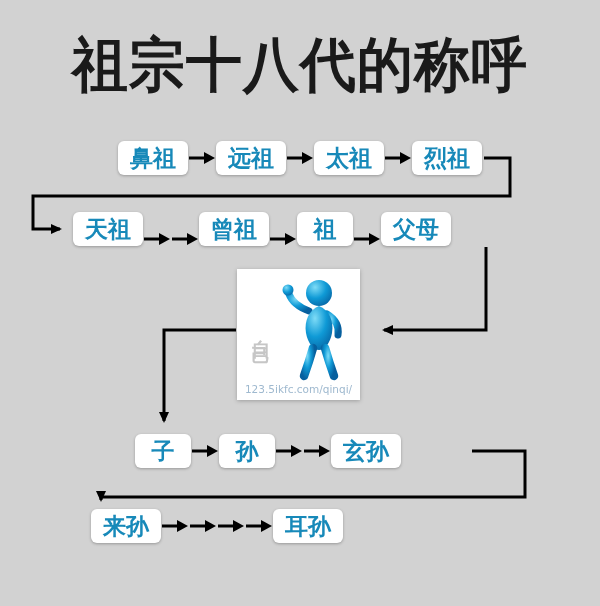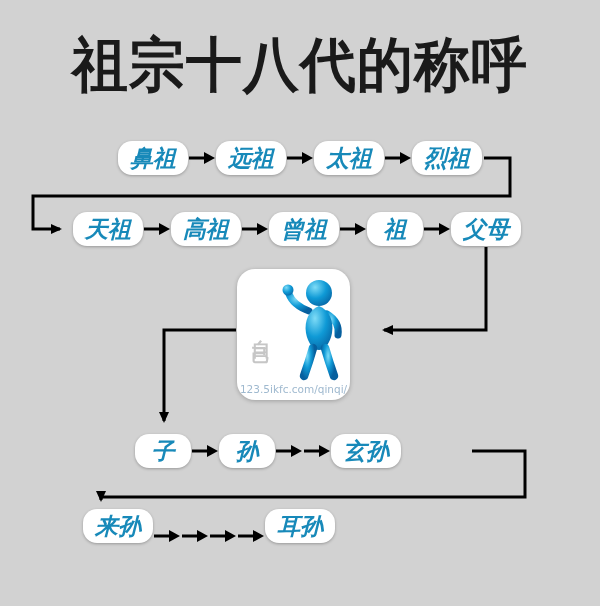--- a/index.html
+++ b/index.html
@@ -30,44 +30,43 @@
   }
   .gbox {
     width: 70px;
     height: 34px;
     line-height: 34px;
     text-align: center;
     background: var(--box-background, #ffffff);
     color: var(--box-text, #1789b9);
     font-size: 23px;
     font-weight: bold;
-    border-radius: 14px;
+    border-radius: 6px;
     box-shadow: 0 1px 3px rgba(0,0,0,0.28);
     flex: 0 0 auto;
-    font-style: italic;
   }
   .gbox.narrow { width: 56px; }
   .harrow { flex: 0 0 auto; display: block; }
   #row1 { top: 141px; left: 118px; }
-  #row2 { top: 212px; left: 73px;  }
+  #row2 { top: 212px; left: 73px; align-items: flex-end;  }
   #row3 { top: 434px; left: 135px; }
-  #row4 { top: 509px; left: 83px; align-items: flex-end;  }
+  #row4 { top: 509px; left: 91px;  }
   .overlay {
     position: absolute;
     top: 0; left: 0;
     pointer-events: none;
   }
   .center-box {
     position: absolute;
     left: 237px;
     top: 269px;
-    width: 113px;
+    width: 123px;
     height: 131px;
     background: var(--box-background, #ffffff);
-    border-radius: 18px;
+    border-radius: 0;
     box-shadow: 0 1px 4px rgba(0,0,0,0.25);
   }
   .self-label {
     position: absolute;
     left: 12px;
     top: 56px;
     writing-mode: vertical-rl;
     font-size: 19px;
     font-weight: bold;
     letter-spacing: 6px;
@@ -128,21 +127,20 @@
       </svg>
     <div class="gbox">烈祖</div>
   </div>
 
   <div class="row" id="row2">
     <div class="gbox">天祖</div>
     <svg class="harrow" width="28" height="14" viewBox="0 0 28 14">
         <line x1="1" y1="7" x2="18" y2="7" stroke="#000" stroke-width="3"></line>
         <polygon points="16,1 27,7 16,13" fill="#000"></polygon>
       </svg>
-    <div class="gbox">高祖</div>
     <svg class="harrow" width="28" height="14" viewBox="0 0 28 14">
         <line x1="1" y1="7" x2="18" y2="7" stroke="#000" stroke-width="3"></line>
         <polygon points="16,1 27,7 16,13" fill="#000"></polygon>
       </svg>
     <div class="gbox">曾祖</div>
     <svg class="harrow" width="28" height="14" viewBox="0 0 28 14">
         <line x1="1" y1="7" x2="18" y2="7" stroke="#000" stroke-width="3"></line>
         <polygon points="16,1 27,7 16,13" fill="#000"></polygon>
       </svg>
     <div class="gbox narrow">祖</div>

